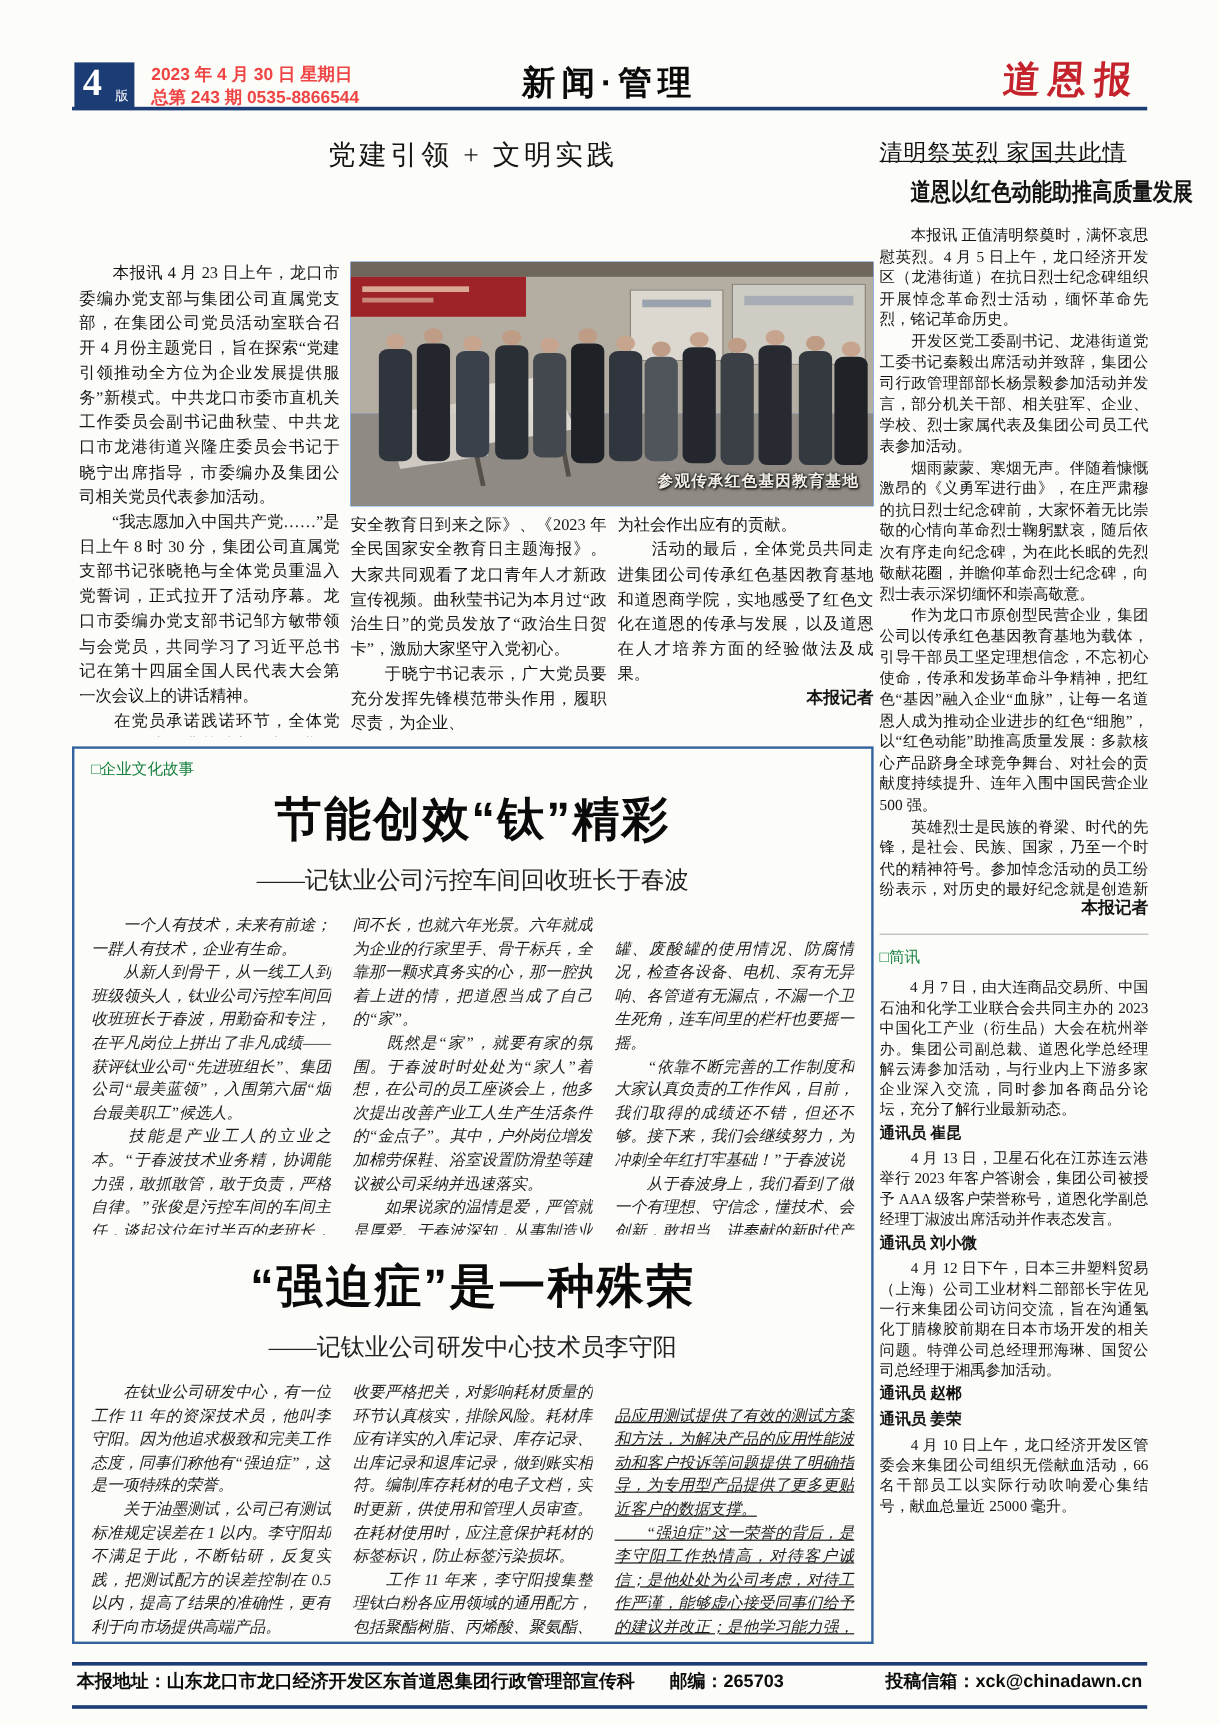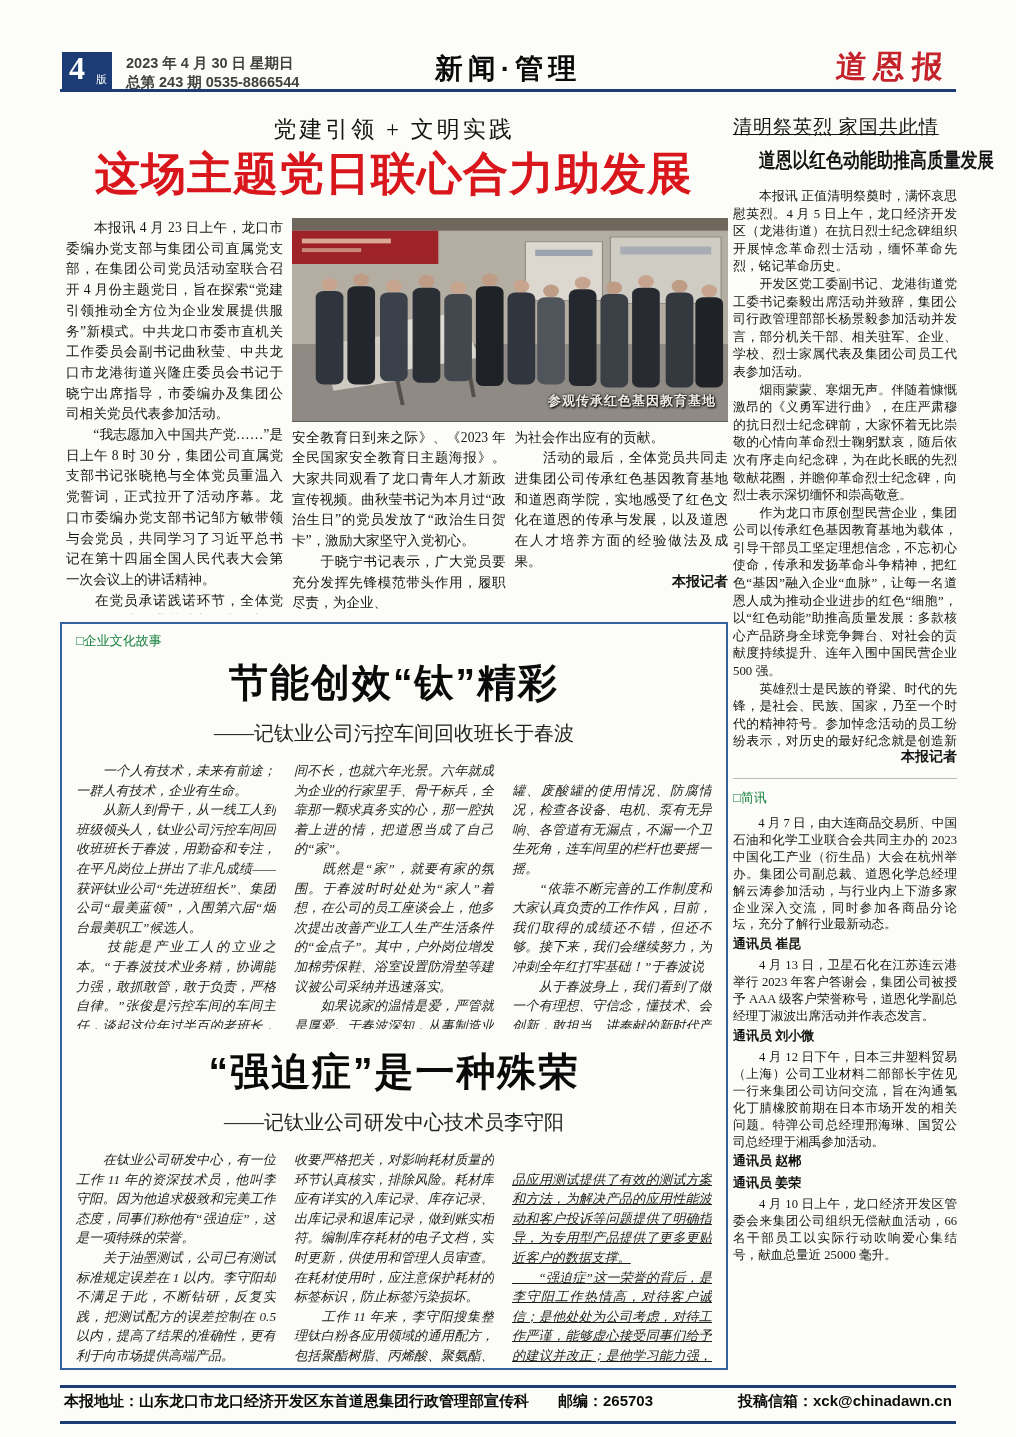--- a/index.html
+++ b/index.html
@@ -3,35 +3,35 @@
 <meta charset="utf-8">
 <style>
   html,body{margin:0;padding:0;background:#e8e8e4;}
   #page{position:relative;width:1016px;height:1437px;margin:0 auto;background:#fcfcf9;
         font-family:"Liberation Serif","DejaVu Serif",serif;color:#141414;overflow:hidden;}
   .sans{font-family:"Liberation Sans","DejaVu Sans",sans-serif;}
   
   .badge{position:absolute;left:62px;top:52px;width:50px;height:38px;background:#1b3c74;color:#fff;}
   .badge-num{position:absolute;left:7px;top:-2px;font-size:32px;font-weight:bold;font-family:"Liberation Serif",serif;}
   .badge-label{position:absolute;right:5px;bottom:3px;font-size:11px;}
-  .dateblock{position:absolute;left:126px;top:54px;font-weight:bold;font-size:14.5px;line-height:19px;color:#404040;}
+  .dateblock{position:absolute;left:126px;top:54px;font-weight:bold;font-size:14.5px;line-height:19px;color:#ef4444;}
   .section-title{position:absolute;left:0;right:0;top:50px;text-align:center;font-weight:bold;
                  font-size:28px;letter-spacing:5px;color:#0a0a0a;}
   .paper-name{position:absolute;right:66px;top:46px;font-weight:bold;font-size:31px;letter-spacing:7px;
               color:#c4232b;transform:skewX(-4deg);}
   .navy-rule{position:absolute;left:60px;right:60px;height:3px;background:#1b3c74;}
   
   .lead-kicker{position:absolute;left:60px;top:114px;width:668px;text-align:center;font-size:23px;letter-spacing:3px;}
   .lead-headline{position:absolute;left:60px;top:144px;width:668px;text-align:center;font-weight:bold;
                  font-size:45px;letter-spacing:1px;color:#d8161c;}
   .lead-body{position:absolute;left:66px;top:218px;width:662px;height:396px;display:flex;gap:9px;justify-content:center;}
   .song{font-size:13.6px;line-height:20.7px;text-align:justify;white-space:pre-line;overflow:hidden;}
   .lead-col1{width:217px;height:396px;}
   .lead-right{flex:1;display:flex;flex-direction:column;}
-  .photo{position:relative;height:257px;background:#000000;overflow:hidden;}
+  .photo{position:relative;height:257px;background:#3b82f6;overflow:hidden;}
   .photo svg{display:block;width:100%;height:100%;}
   .photo-caption{position:absolute;right:12px;bottom:12px;color:#f3efe8;font-weight:bold;font-size:13px;
                  letter-spacing:1px;text-shadow:0 0 3px #000,1px 1px 2px #000;}
   .lead-lower{display:flex;gap:9px;margin-top:6px;flex:1;}
   .lead-col2,.lead-col3{flex:1;}
   .byline{text-align:right;font-weight:bold;font-size:14px;white-space:normal;}
   
   .right-col{position:absolute;left:733px;top:114px;width:224px;}
   .mem-kicker{text-align:left;font-size:19px;letter-spacing:1px;margin-bottom:6px;text-decoration:underline;}
   .mem-headline{text-align:center;font-weight:bold;font-size:20.5px;white-space:nowrap;margin-bottom:14px;}
@@ -69,21 +69,20 @@
   </div>
   <div class="dateblock sans">
     <div>2023 年 4 月 30 日  星期日</div>
     <div>总第 243 期  0535-8866544</div>
   </div>
   <div class="section-title sans">新闻·管理</div>
   <div class="paper-name">道恩报</div>
   <div class="navy-rule" style="top:89px;"></div>
 
   <div class="lead-kicker">党建引领 + 文明实践</div>
-  <div class="lead-headline sans">这场主题党日联心合力助发展</div>
 
   <div class="lead-body">
     <div class="lead-col1 song">　　本报讯  4 月 23 日上午，龙口市委编办党支部与集团公司直属党支部，在集团公司党员活动室联合召开 4 月份主题党日，旨在探索“党建引领推动全方位为企业发展提供服务”新模式。中共龙口市委市直机关工作委员会副书记曲秋莹、中共龙口市龙港街道兴隆庄委员会书记于晓宁出席指导，市委编办及集团公司相关党员代表参加活动。
 　　“我志愿加入中国共产党……”是日上午 8 时 30 分，集团公司直属党支部书记张晓艳与全体党员重温入党誓词，正式拉开了活动序幕。龙口市委编办党支部书记邹方敏带领与会党员，共同学习了习近平总书记在第十四届全国人民代表大会第一次会议上的讲话精神。
 　　在党员承诺践诺环节，全体党员签订了“文明典范城市创建承诺”。随后，大家共同学习了“灯塔大课堂”第四十课——《坚定不移全面从严治党 深入推进新时代党的建设新的伟大工程》。张晓艳书记领学了《贯彻总体国家安全观，筑牢国家安全人民防线——写在第八个全民国家</div>
     <div class="lead-right">
       <div class="photo">
         <svg viewBox="0 0 441 257" preserveAspectRatio="none">
           <rect x="0" y="0" width="441" height="160" fill="#b4ada1"></rect>
           <rect x="0" y="0" width="441" height="16" fill="#6f675c"></rect>

